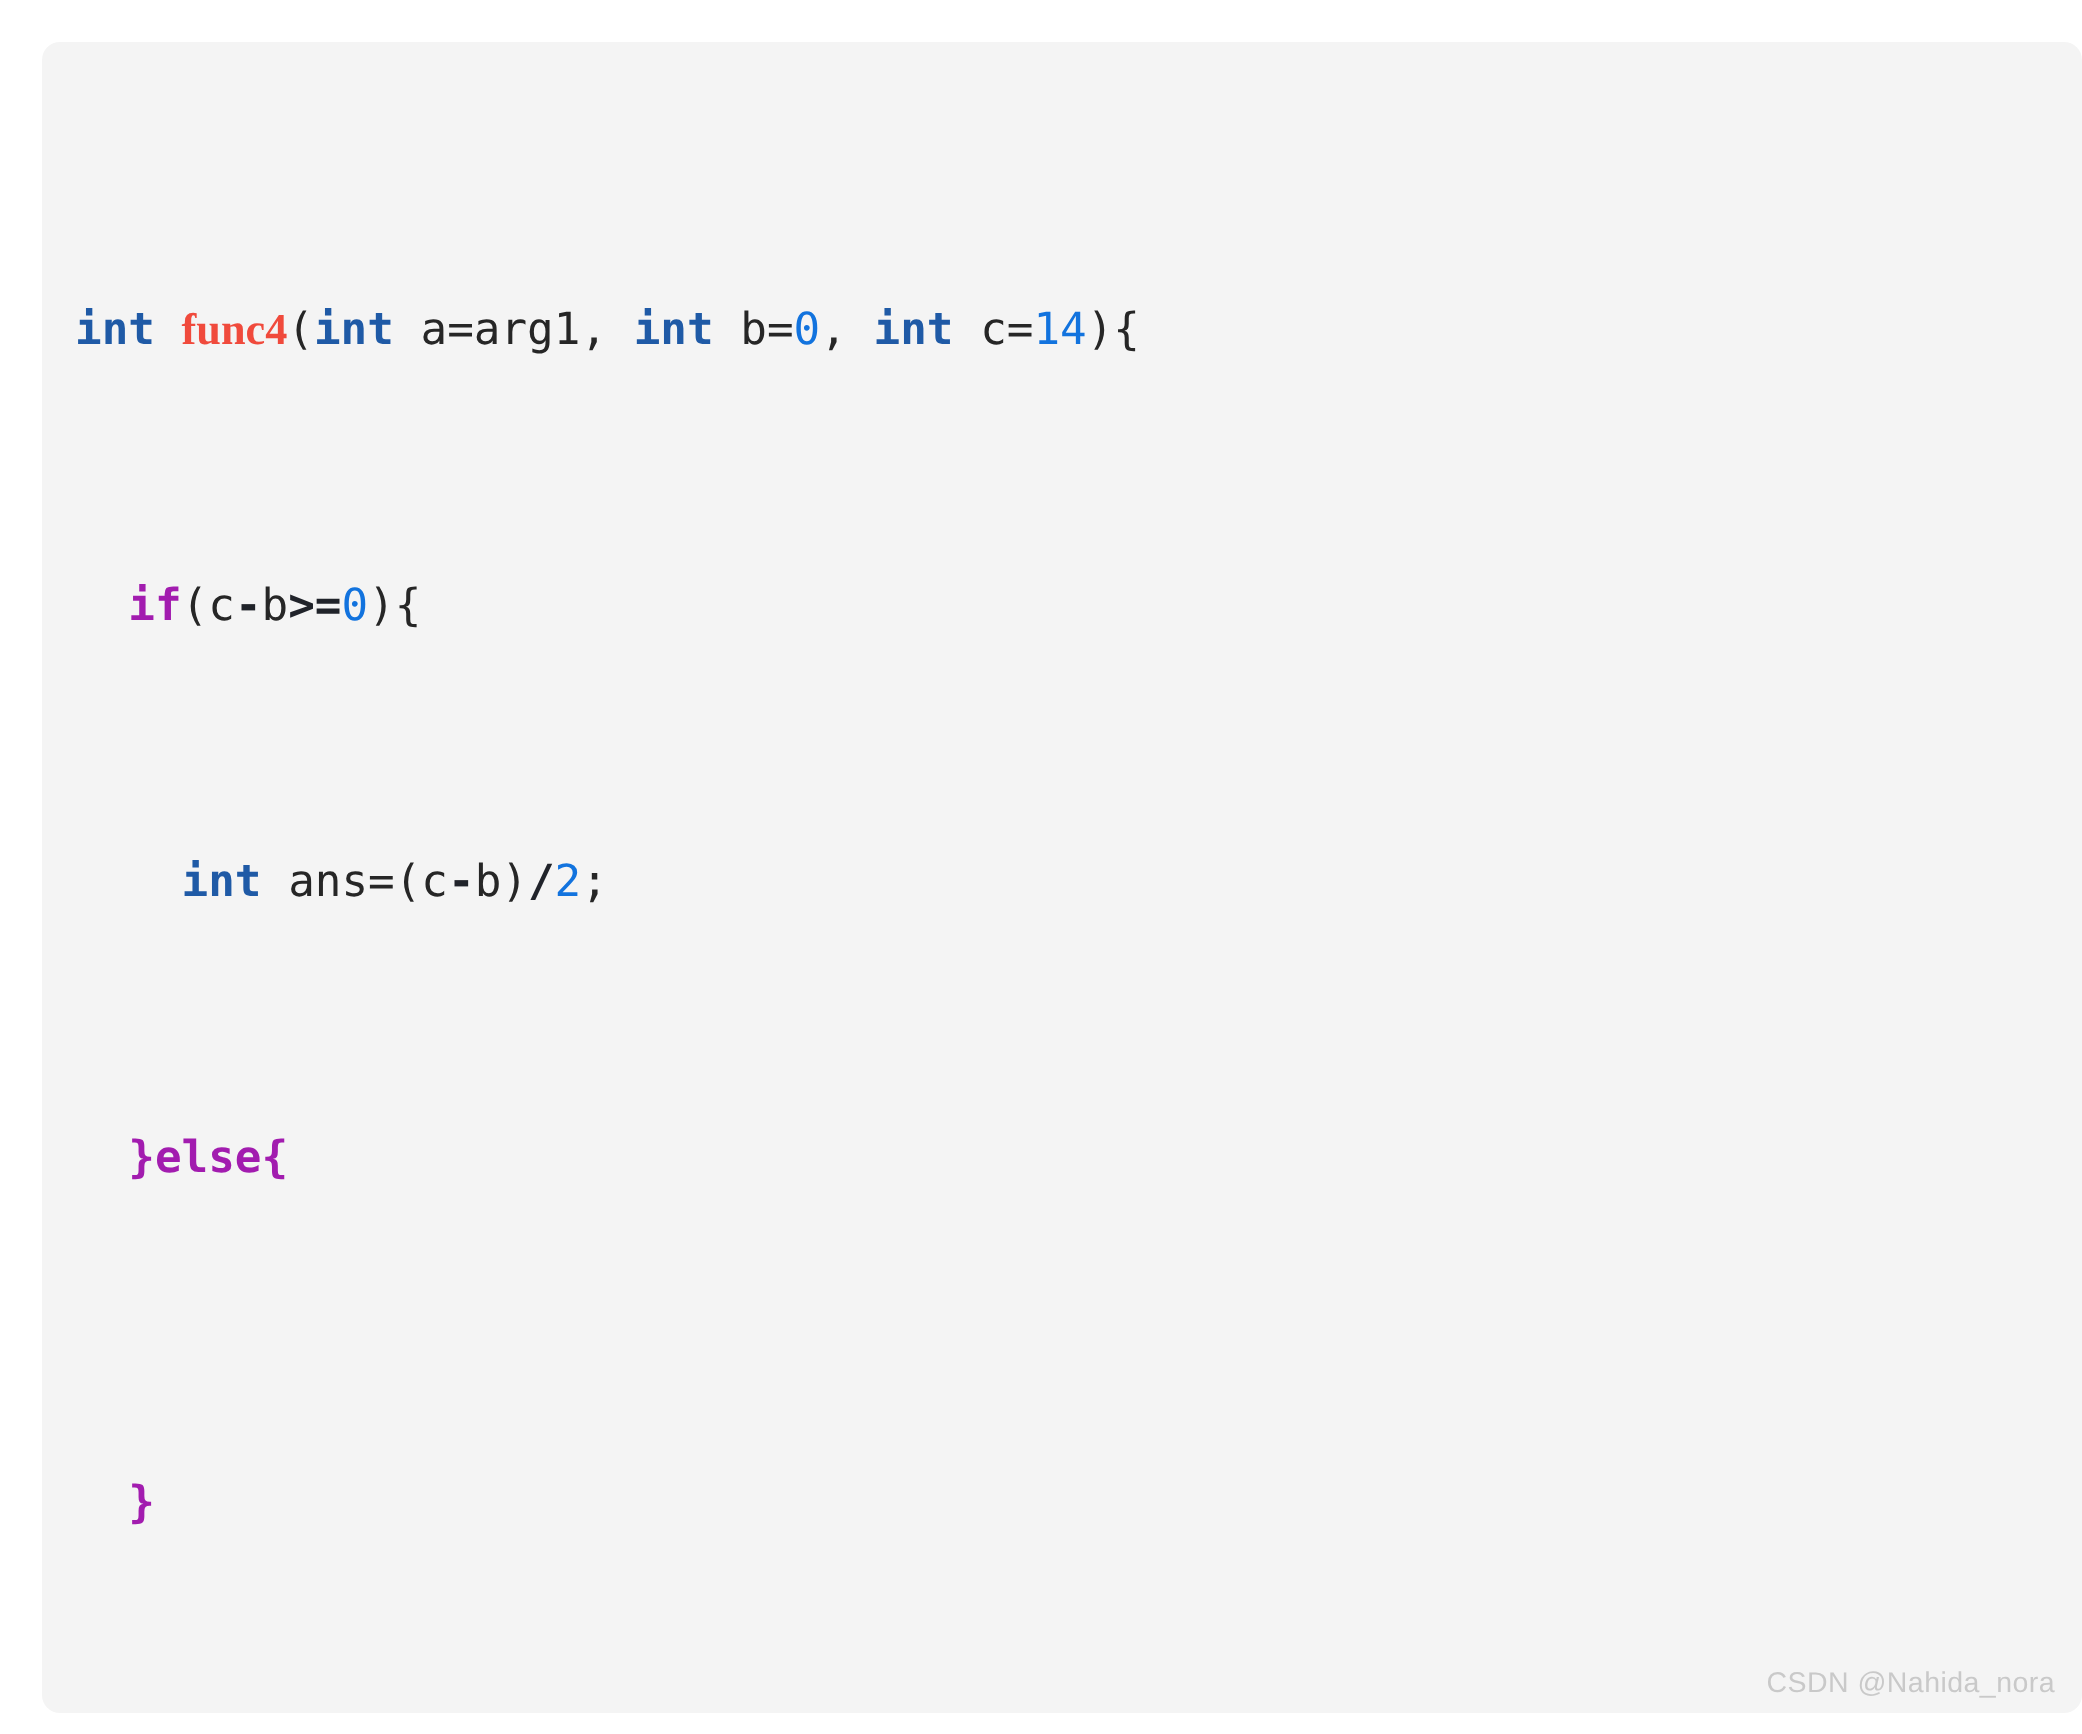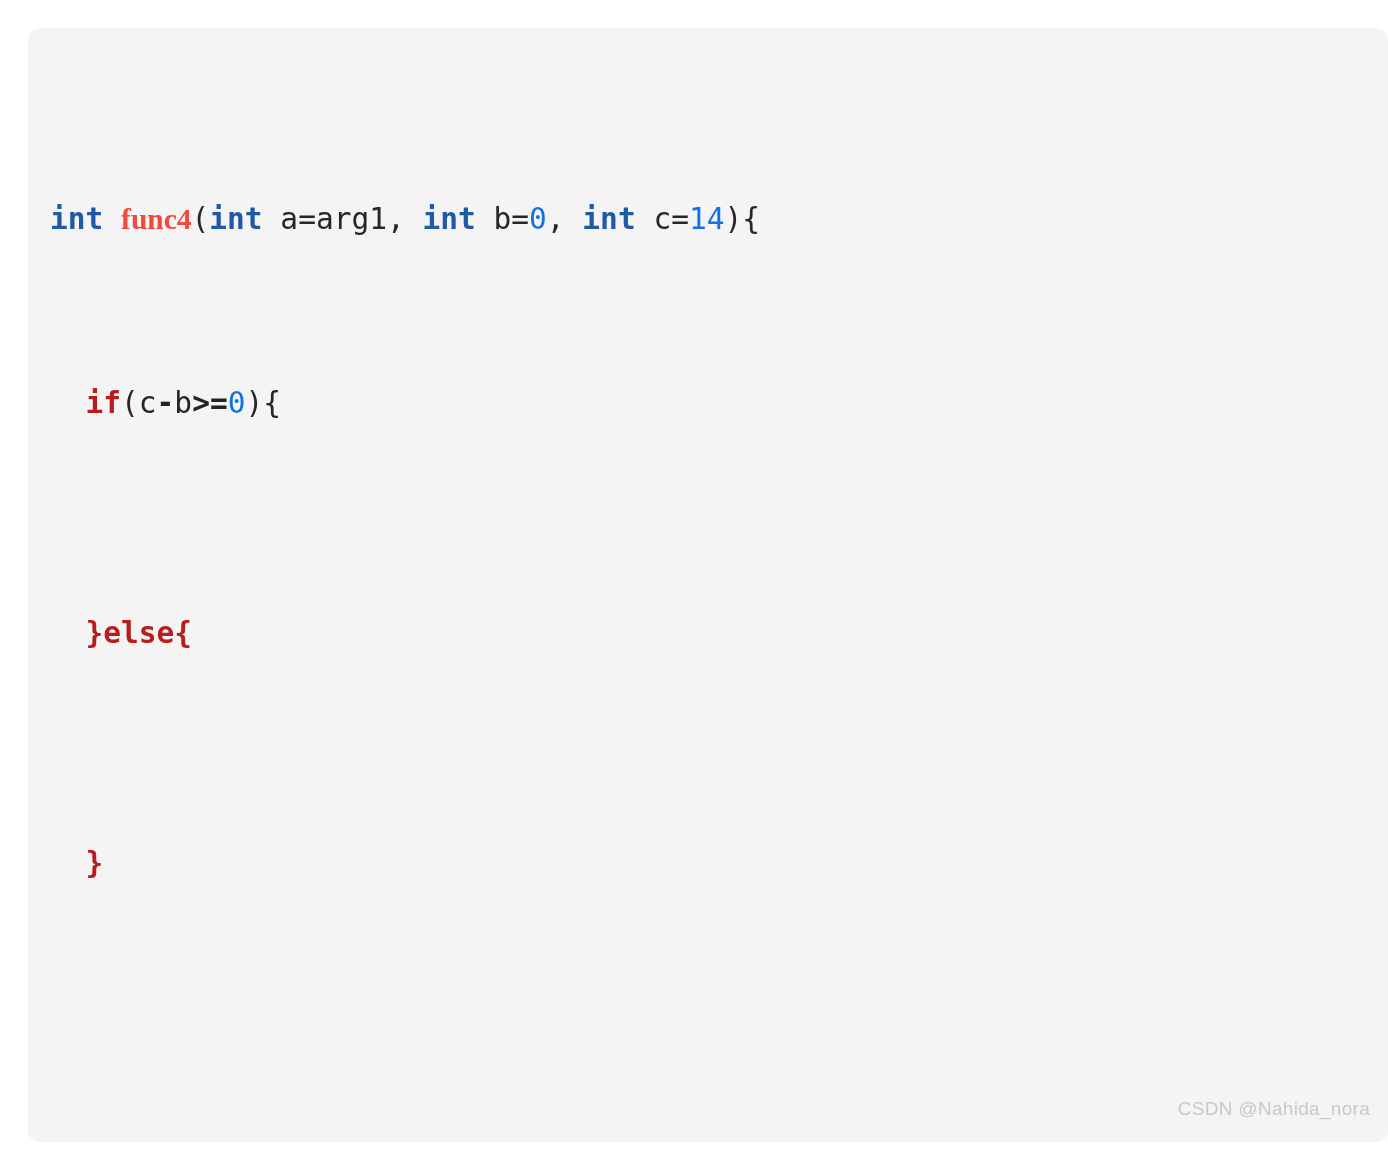--- a/index.html
+++ b/index.html
@@ -43,21 +43,21 @@
     display: block;
     height: 46px;
     white-space: pre;
   }
 
   .tok-kw {            
     color: #1f5aa6;
     font-weight: bold;
   }
   .tok-ctl {           
-    color: #b91c1c;
+    color: #a21caf;
     font-weight: bold;
     text-align: right;
   }
   .tok-fn {            
     color: #f04a3c;
     font-weight: bold;
     font-family: Liberation Serif, serif;
   }
   .tok-num {           
     color: #1273de;
@@ -66,39 +66,40 @@
     color: #20232a;
     font-weight: bold;
   }
   .tok-plain {
     color: #262626;
   }
 
   #watermark {
     position: absolute;
     right: 18px;
-    bottom: 22px;
+    bottom: 8px;
     font-family: "Liberation Sans", sans-serif;
     font-size: 19px;
     color: #c9c9c9;
     letter-spacing: 0.3px;
     white-space: pre;
   }
 </style>
 </head>
 <body>
 
 <div id="code-card">
 
   <code id="code-block">
 
     <span class="ln"><span class="tok-kw">int</span><span class="tok-plain"> </span><span class="tok-fn">func4</span><span class="tok-plain">(</span><span class="tok-kw">int</span><span class="tok-plain"> a=arg1, </span><span class="tok-kw">int</span><span class="tok-plain"> b=</span><span class="tok-num">0</span><span class="tok-plain">, </span><span class="tok-kw">int</span><span class="tok-plain"> c=</span><span class="tok-num">14</span><span class="tok-plain">){</span></span>
 
     <span class="ln"><span class="tok-plain">  </span><span class="tok-ctl">if</span><span class="tok-plain">(c</span><span class="tok-op">-</span><span class="tok-plain">b</span><span class="tok-op">&gt;=</span><span class="tok-num">0</span><span class="tok-plain">){</span></span>
 
+    <span class="ln"><span class="tok-plain">    </span><span class="tok-kw">int</span><span class="tok-plain"> ans=(c</span><span class="tok-op">-</span><span class="tok-plain">b)</span><span class="tok-op">/</span><span class="tok-num">2</span><span class="tok-plain">;</span></span>
 
     <span class="ln"><span class="tok-plain">  </span><span class="tok-ctl">}else{</span></span>
 
 
     <span class="ln"><span class="tok-plain">  </span><span class="tok-ctl">}</span></span>
 
     
 
     
 

